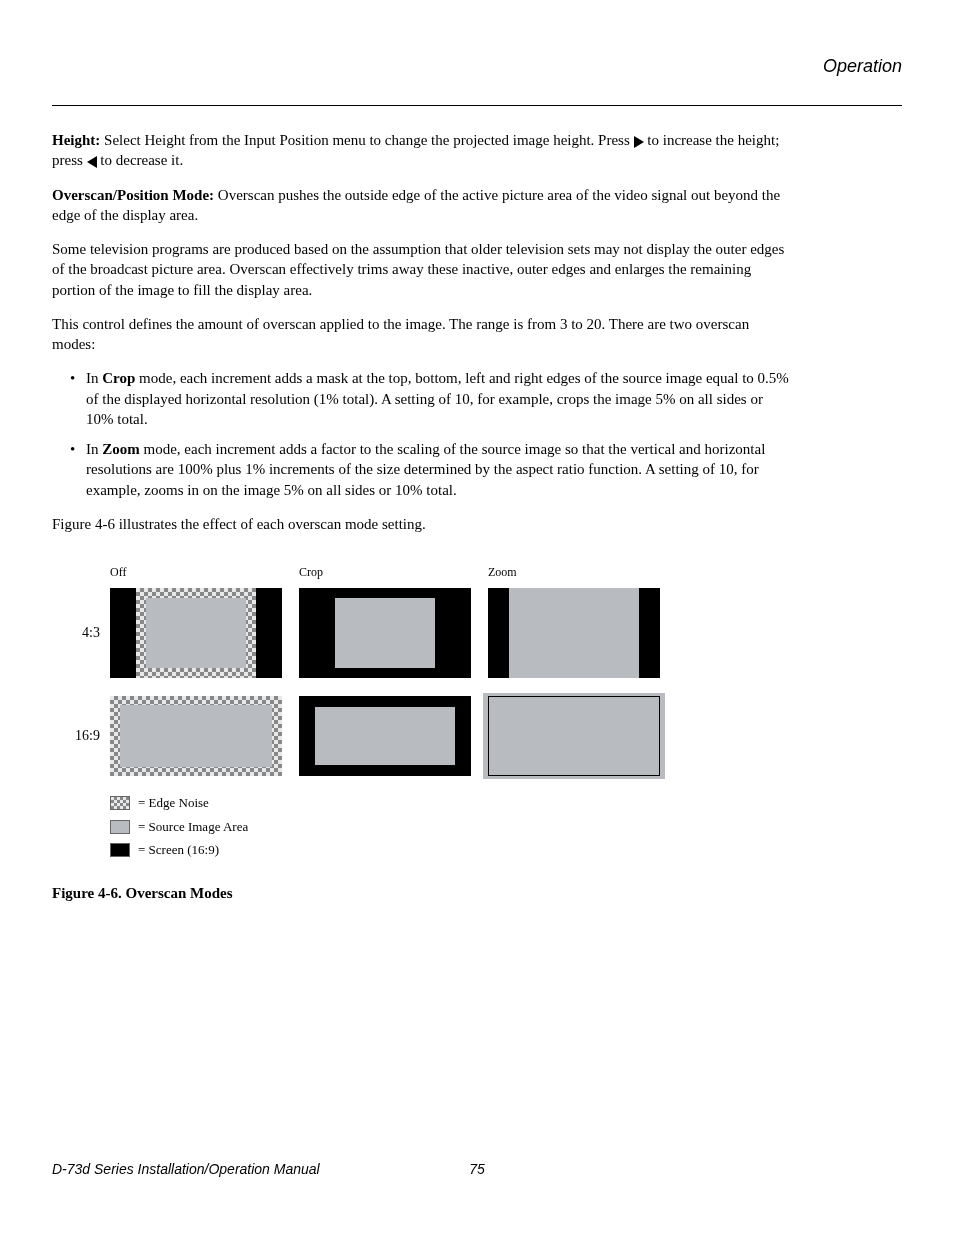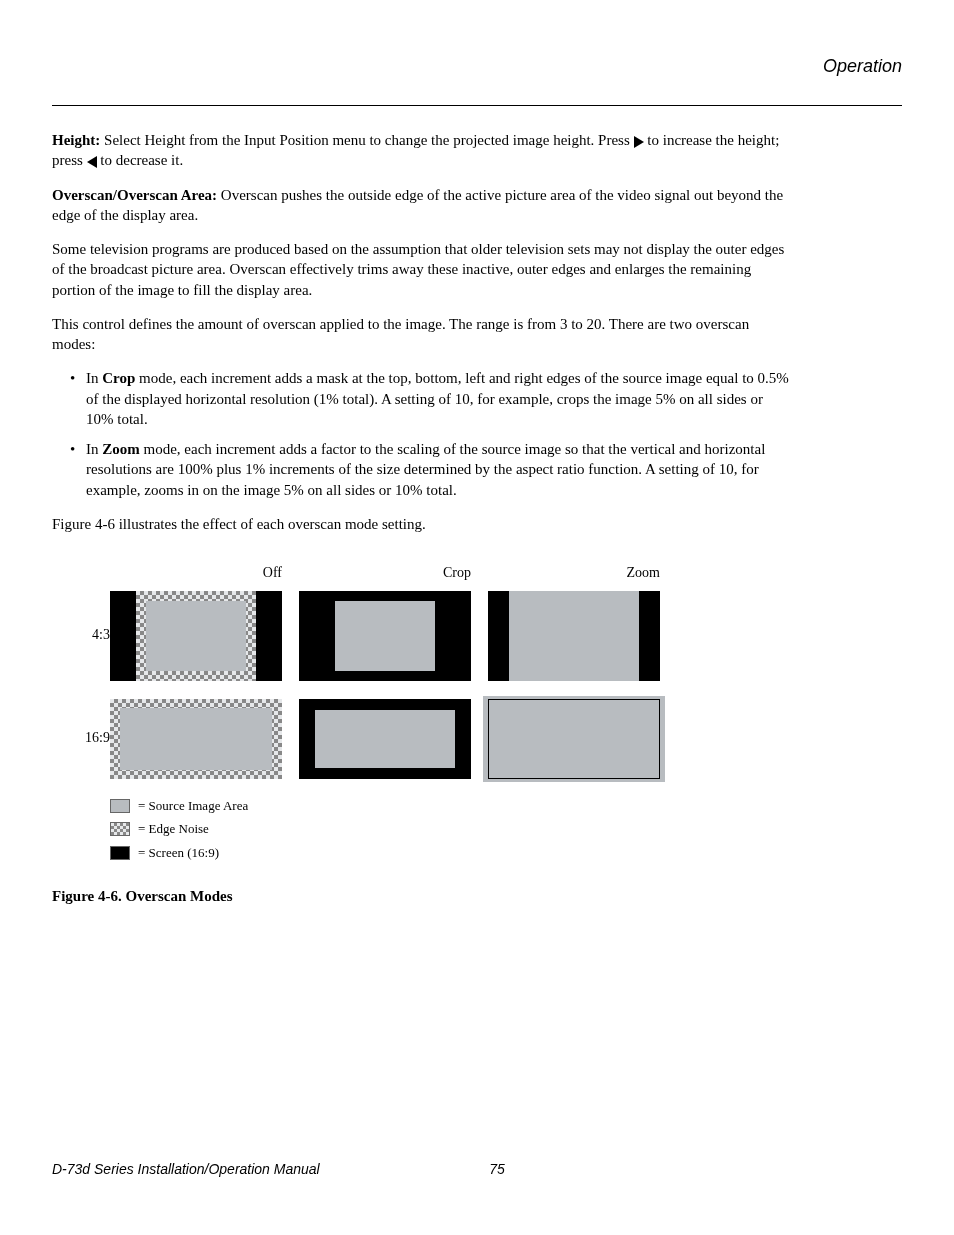--- a/index.html
+++ b/index.html
@@ -38,23 +38,23 @@
     border-bottom: 6px solid transparent;
     vertical-align: middle;
   }
   .tri-right { border-left: 10px solid #000; }
   .tri-left  { border-right: 10px solid #000; }
   ul { list-style: none; padding-left: 18px; margin-bottom: 14px; }
   ul li { position: relative; padding-left: 16px; margin-bottom: 10px; }
   ul li::before { content: "•"; position: absolute; left: 0; }
   .figure-block { margin-top: 30px; }
   .fig-row { display: flex; align-items: center; margin-bottom: 18px; }
-  .row-label { width: 58px; text-align: right; font-size: 14px; padding-right: 0; }
+  .row-label { width: 58px; text-align: right; font-size: 14px; padding-right: 10px; }
   .fig-header { display: flex; margin-left: 58px; margin-bottom: 8px; }
-  .fig-header div { text-align: right; font-size: 14px; }
+  .fig-header div { text-align: left; font-size: 12px; }
   .col1 { width: 172px; margin-right: 17px; }
   .col2 { width: 172px; margin-right: 17px; }
   .col3 { width: 172px; }
   .screen {
     background: #000;
     position: relative;
     display: flex;
     align-items: center;
     justify-content: center;
   }
@@ -88,36 +88,36 @@
     position: absolute;
     bottom: 58px;
     left: 52px;
     right: 52px;
     display: flex;
     font-style: italic;
     font-size: 14px;
     align-items: flex-end;
   }
   .footer .title { flex: 1; }
-  .footer .page { position: absolute; left: 50%; transform: translateX(-50%); margin-left: 20px; }
+  .footer .page { position: absolute; left: 50%; transform: translateX(-50%); }
 </style>
 </head>
 <body>
 
 <div class="header-label">Operation</div>
 <hr class="hr">
 
 <div class="content">
 
   <p class="para">
     <span class="b">Height:</span><span> Select Height from the Input Position menu to change the projected image height. Press </span><span class="tri-right"></span><span> to increase the height; press </span><span class="tri-left"></span><span> to decrease it.</span>
   </p>
 
   <p class="para">
-    <span class="b">Overscan/Overscan Area:</span><span> Overscan pushes the outside edge of the active picture area of the video signal out beyond the edge of the display area.</span>
+    <span class="b">Overscan/Position Mode:</span><span> Overscan pushes the outside edge of the active picture area of the video signal out beyond the edge of the display area.</span>
   </p>
 
   <p class="para">Some television programs are produced based on the assumption that older television sets may not display the outer edges of the broadcast picture area. Overscan effectively trims away these inactive, outer edges and enlarges the remaining portion of the image to fill the display area.</p>
   <p class="para">This control defines the amount of overscan applied to the image. The range is from 3 to 20. There are two overscan modes:</p>
 
   <ul>
     <li>
       <span>In </span><span class="b">Crop</span><span> mode, each increment adds a mask at the top, bottom, left and right edges of the source image equal to 0.5% of the displayed horizontal resolution (1% total). A setting of 10, for example, crops the image 5% on all sides or 10% total.</span>
     </li>
     <li>
@@ -164,26 +164,26 @@
       </div>
 
       <div class="screen sc-16-9 col3" style="background:transparent;position:relative;overflow:visible;">
         <div class="img-area" style="width:182px;height:86px;position:absolute;left:-5px;top:-3px;"></div>
         <div style="position:absolute;inset:0;border:1px solid #000;"></div>
       </div>
     </div>
 
     <div class="legend">
       <div class="legend-row">
+        <div class="swatch sw-noise"></div>
+        <span>= Edge Noise</span>
+      </div>
+      <div class="legend-row">
         <div class="swatch sw-gray"></div>
         <span>= Source Image Area</span>
-      </div>
-      <div class="legend-row">
-        <div class="swatch sw-noise"></div>
-        <span>= Edge Noise</span>
       </div>
       <div class="legend-row">
         <div class="swatch sw-black"></div>
         <span>= Screen (16:9)</span>
       </div>
     </div>
 
     <div class="fig-caption">Figure 4-6. Overscan Modes</div>
   </div>
 </div>

